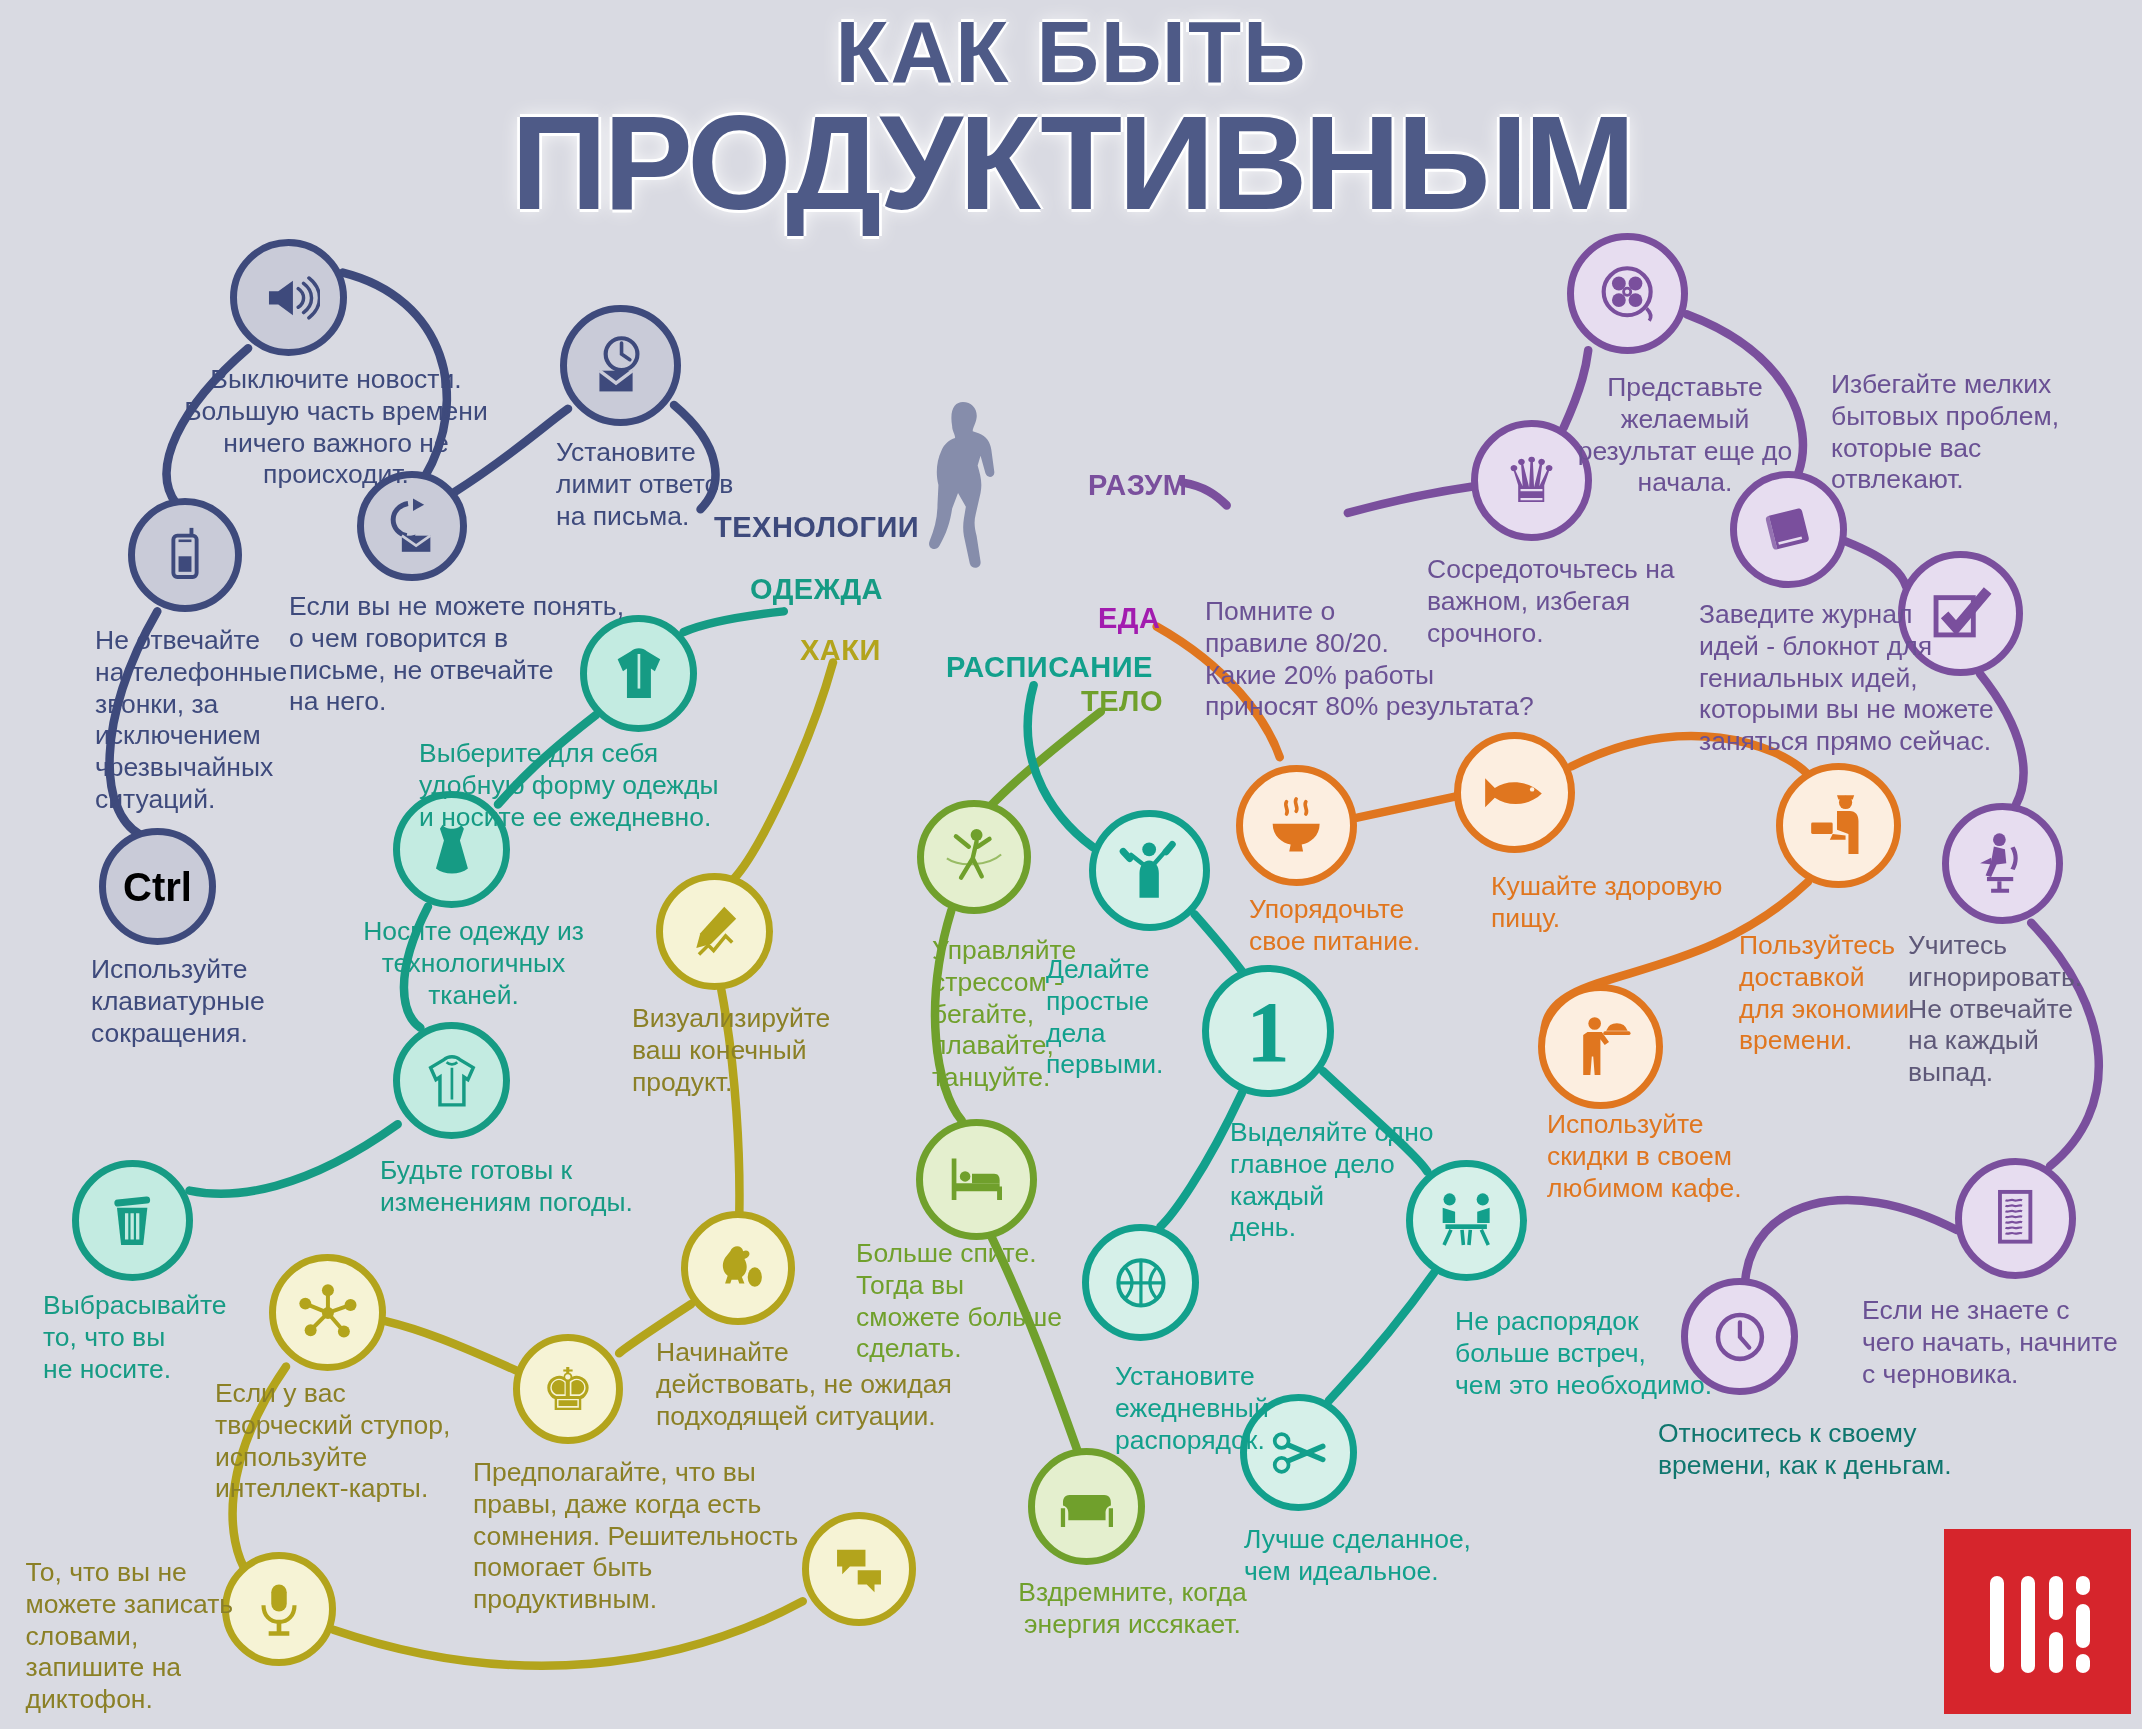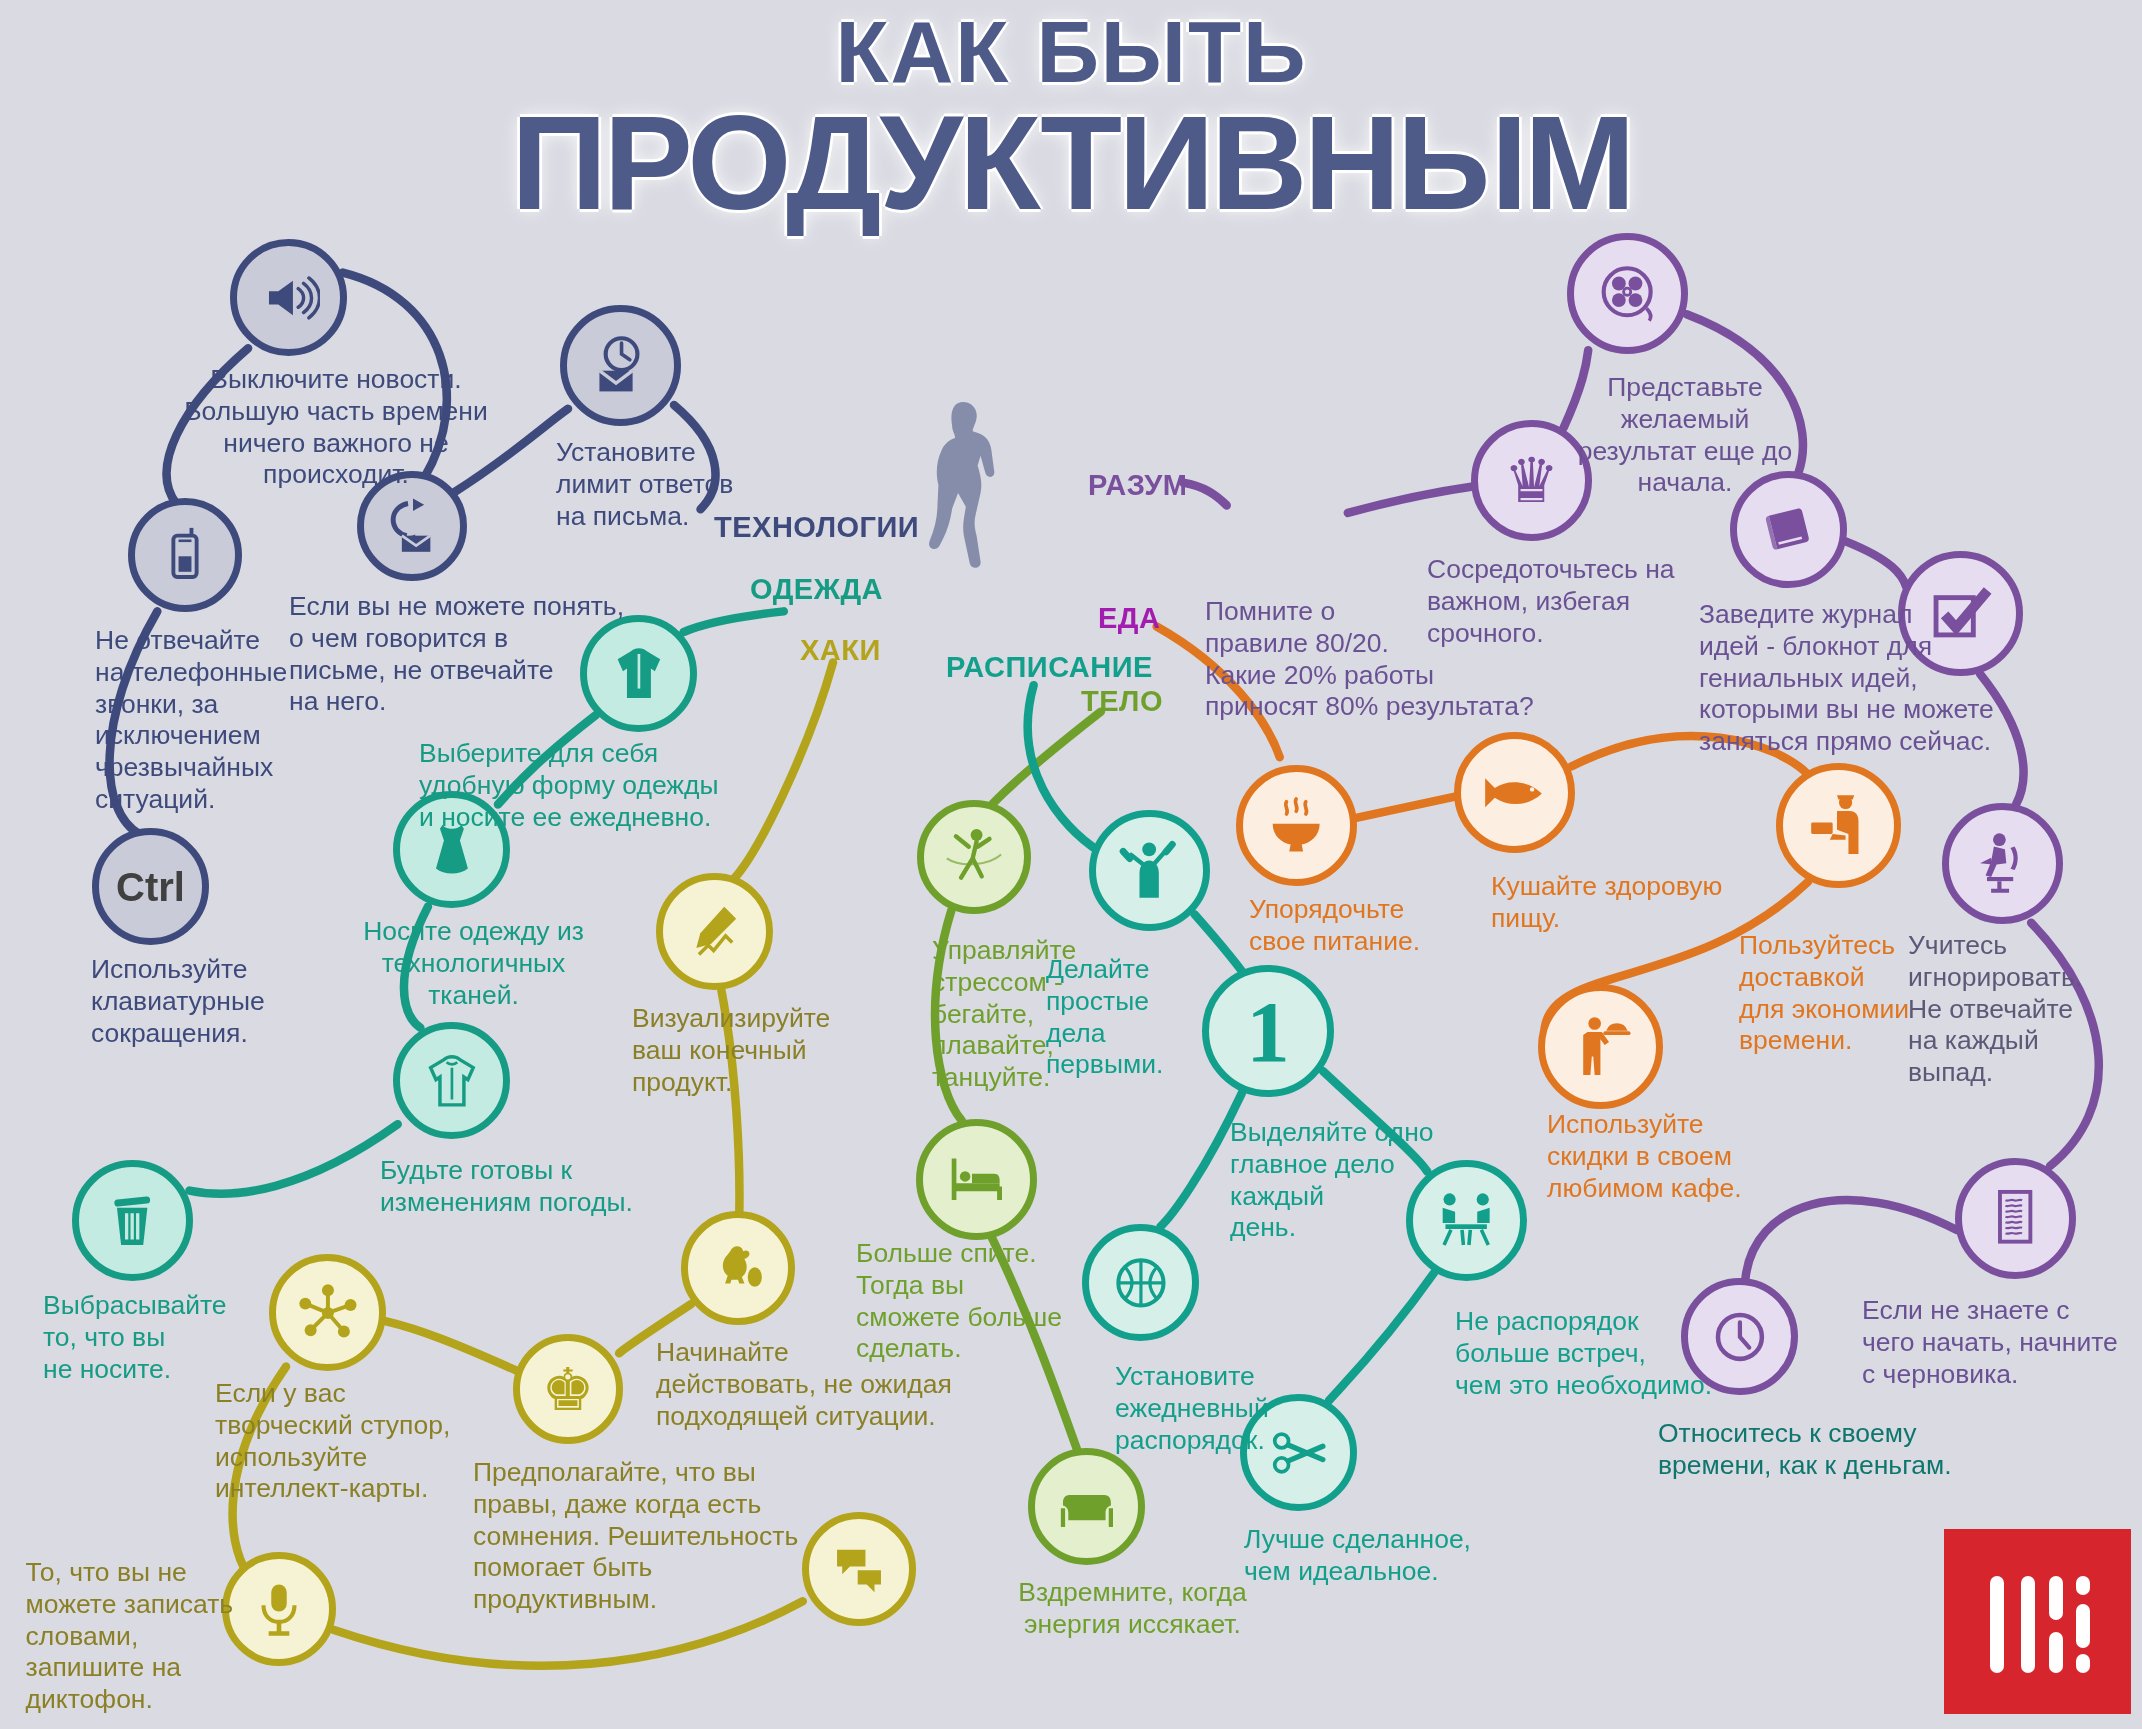--- a/index.html
+++ b/index.html
@@ -125,21 +125,21 @@
     <div class="node" style="left: 128px; top: 498px; width: 114px; height: 114px; border-color: rgb(62, 74, 124); background: rgb(201, 203, 216); color: rgb(62, 74, 124);">
       <span class="icon">
         <svg viewBox="0 0 48 48">
           <rect x="15" y="9" width="18" height="32" rx="3" fill="none" stroke="currentColor" stroke-width="3"></rect>
           <path d="M29 9V3" stroke="currentColor" stroke-width="3"></path>
           <rect x="19" y="25" width="10" height="12" fill="currentColor"></rect>
           <path d="M19 13h10" stroke="currentColor" stroke-width="2"></path>
         </svg>
       </span>
     </div>
-    <div class="node" style="left: 92px; top: 828px; width: 117px; height: 117px; border-color: rgb(62, 74, 124); background: rgb(201, 203, 216); color: #404040;">
+    <div class="node" style="left: 99px; top: 828px; width: 117px; height: 117px; border-color: rgb(62, 74, 124); background: rgb(201, 203, 216); color: #000000;">
       <span class="nlabel" style="font-size: 40px;">Ctrl</span>
     </div>
     <div class="node" style="left: 580px; top: 615px; width: 117px; height: 117px; border-color: rgb(22, 155, 132); background: rgb(195, 235, 225); color: rgb(22, 155, 132);">
       <span class="icon">
         <svg viewBox="0 0 48 48">
           <path d="M18 7c3-3 9-3 12 0l10 6-4 9-3-2v22H15V20l-3 2-4-9z" fill="currentColor"></path>
           <path d="M24 9v26" stroke="#c3ebe1" stroke-width="2"></path>
         </svg>
       </span>
     </div>
@@ -502,20 +502,24 @@
     <div class="note" style="left: 1547px; top: 1109px; width: 246px; color: rgb(224, 118, 31);">Используйте
 скидки в своем
 любимом кафе.</div>
     <div class="note" style="left: 1205px; top: 596px; width: 426px; color: rgb(106, 81, 148);">Помните о
 правиле 80/20.
 Какие 20% работы
 приносят 80% результата?</div>
     <div class="note" style="left: 1543px; top: 372px; width: 284px; text-align: center; color: rgb(106, 81, 148);">Представьте желаемый
 результат еще до
 начала.</div>
+    <div class="note" style="left: 1831px; top: 369px; width: 265px; color: rgb(106, 81, 148);">Избегайте мелких
+бытовых проблем,
+которые вас
+отвлекают.</div>
     <div class="note" style="left: 1427px; top: 554px; width: 293px; color: rgb(106, 81, 148);">Сосредоточьтесь на
 важном, избегая
 срочного.</div>
     <div class="note" style="left: 1659px; top: 599px; width: 312px; color: rgb(106, 81, 148); margin-left: 40px;">Заведите журнал
 идей - блокнот для
 гениальных идей,
 которыми вы не можете
 заняться прямо сейчас.</div>
     <div class="note" style="left: 1908px; top: 930px; width: 227px; color: rgb(94, 88, 120);">Учитесь
 игнорировать.

